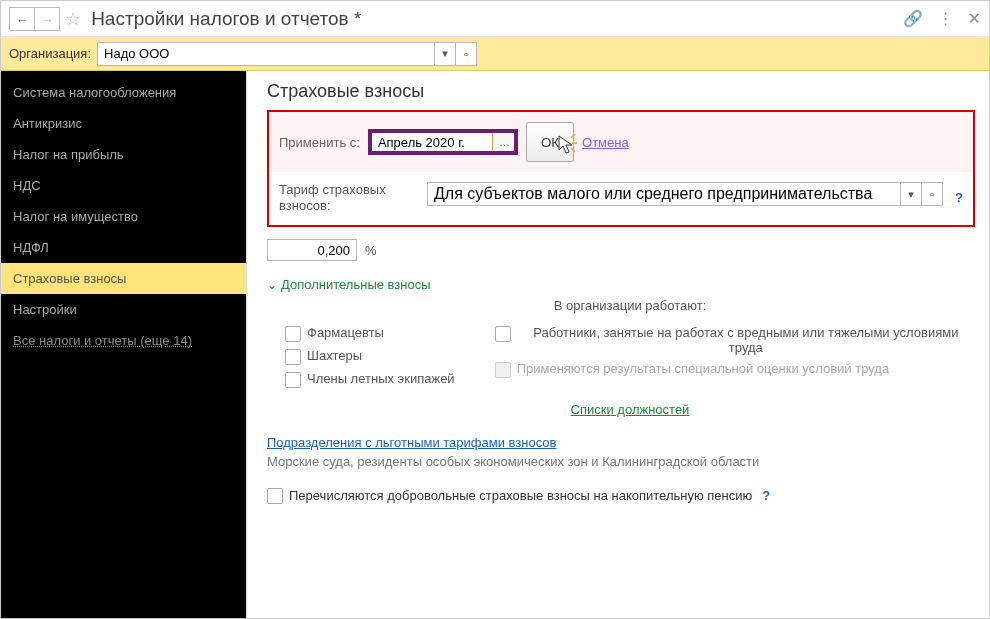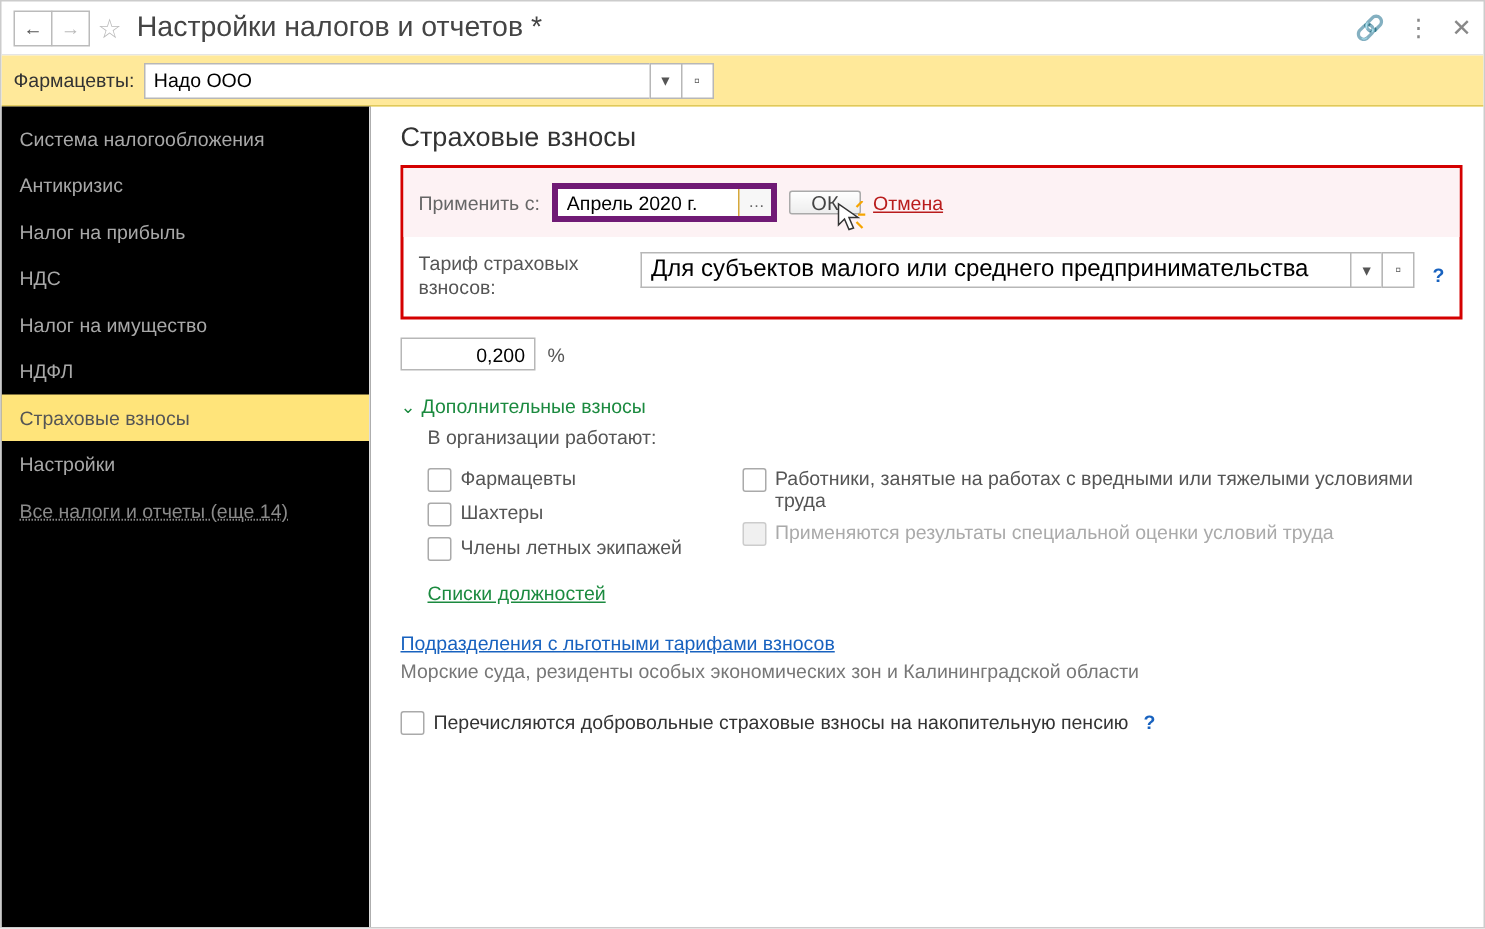--- a/index.html
+++ b/index.html
@@ -140,30 +140,30 @@
   .date-btn {
     width: 22px;
     border: none;
     border-left: 1px solid #d6a83b;
     background: #f7f7f7;
     color: #666;
     cursor: pointer;
     font-size: 11px;
   }
   .ok-btn {
-    height: 16px;
+    height: 40px;
     padding: 0 14px;
     border: 1px solid #aaa;
     border-radius: 2px;
     background: linear-gradient(#fefefe,#ededed);
     cursor: pointer;
     color: #444;
     position: relative;
   }
-  .link { color: #b91c1c; text-decoration: underline; cursor: pointer; }
+  .link { color: #8b5cf6; text-decoration: underline; cursor: pointer; }
   .cursor-star {
     position: absolute;
     left: 288px;
     top: 22px;
     font-size: 18px;
     pointer-events: none;
   }
   .cursor-star svg { display:block; }
 
   .tariff-row {
@@ -207,21 +207,21 @@
   .collapsible {
     color: #1b8a3f;
     cursor: pointer;
     margin: 6px 0 6px 0;
     display: inline-flex;
     align-items: center;
     gap: 4px;
   }
   .collapsible .chev { font-size: 12px; }
 
-  .sub { margin-left: 18px; color: #555; }
+  .sub { margin-left: 18px; color: #555; text-align: center; }
   .sub-title { margin-bottom: 6px; }
   .chk-row { display: flex; align-items: flex-start; margin: 6px 0; gap: 6px; }
   .chk {
     width: 16px; height: 16px;
     border: 1px solid #aaa;
     border-radius: 2px;
     background: #fff;
     flex-shrink: 0;
     cursor: pointer;
     margin-top: 1px;
@@ -245,21 +245,21 @@
   <span class="star">☆</span>
   <span class="title">Настройки налогов и отчетов *</span>
   <div class="title-right">
     <span>🔗</span>
     <span>⋮</span>
     <span>✕</span>
   </div>
 </div>
 
 <div class="orgbar">
-  <span class="orgbar-label">Фармацевты:</span>
+  <span class="orgbar-label">Организация:</span>
   <div class="org-input">
     <input type="text" value="Надо ООО" style="">
     <span class="mini-btn">▾</span>
     <span class="mini-btn">▫</span>
   </div>
 </div>
 
 <div class="body">
 
   <div class="sidebar">

